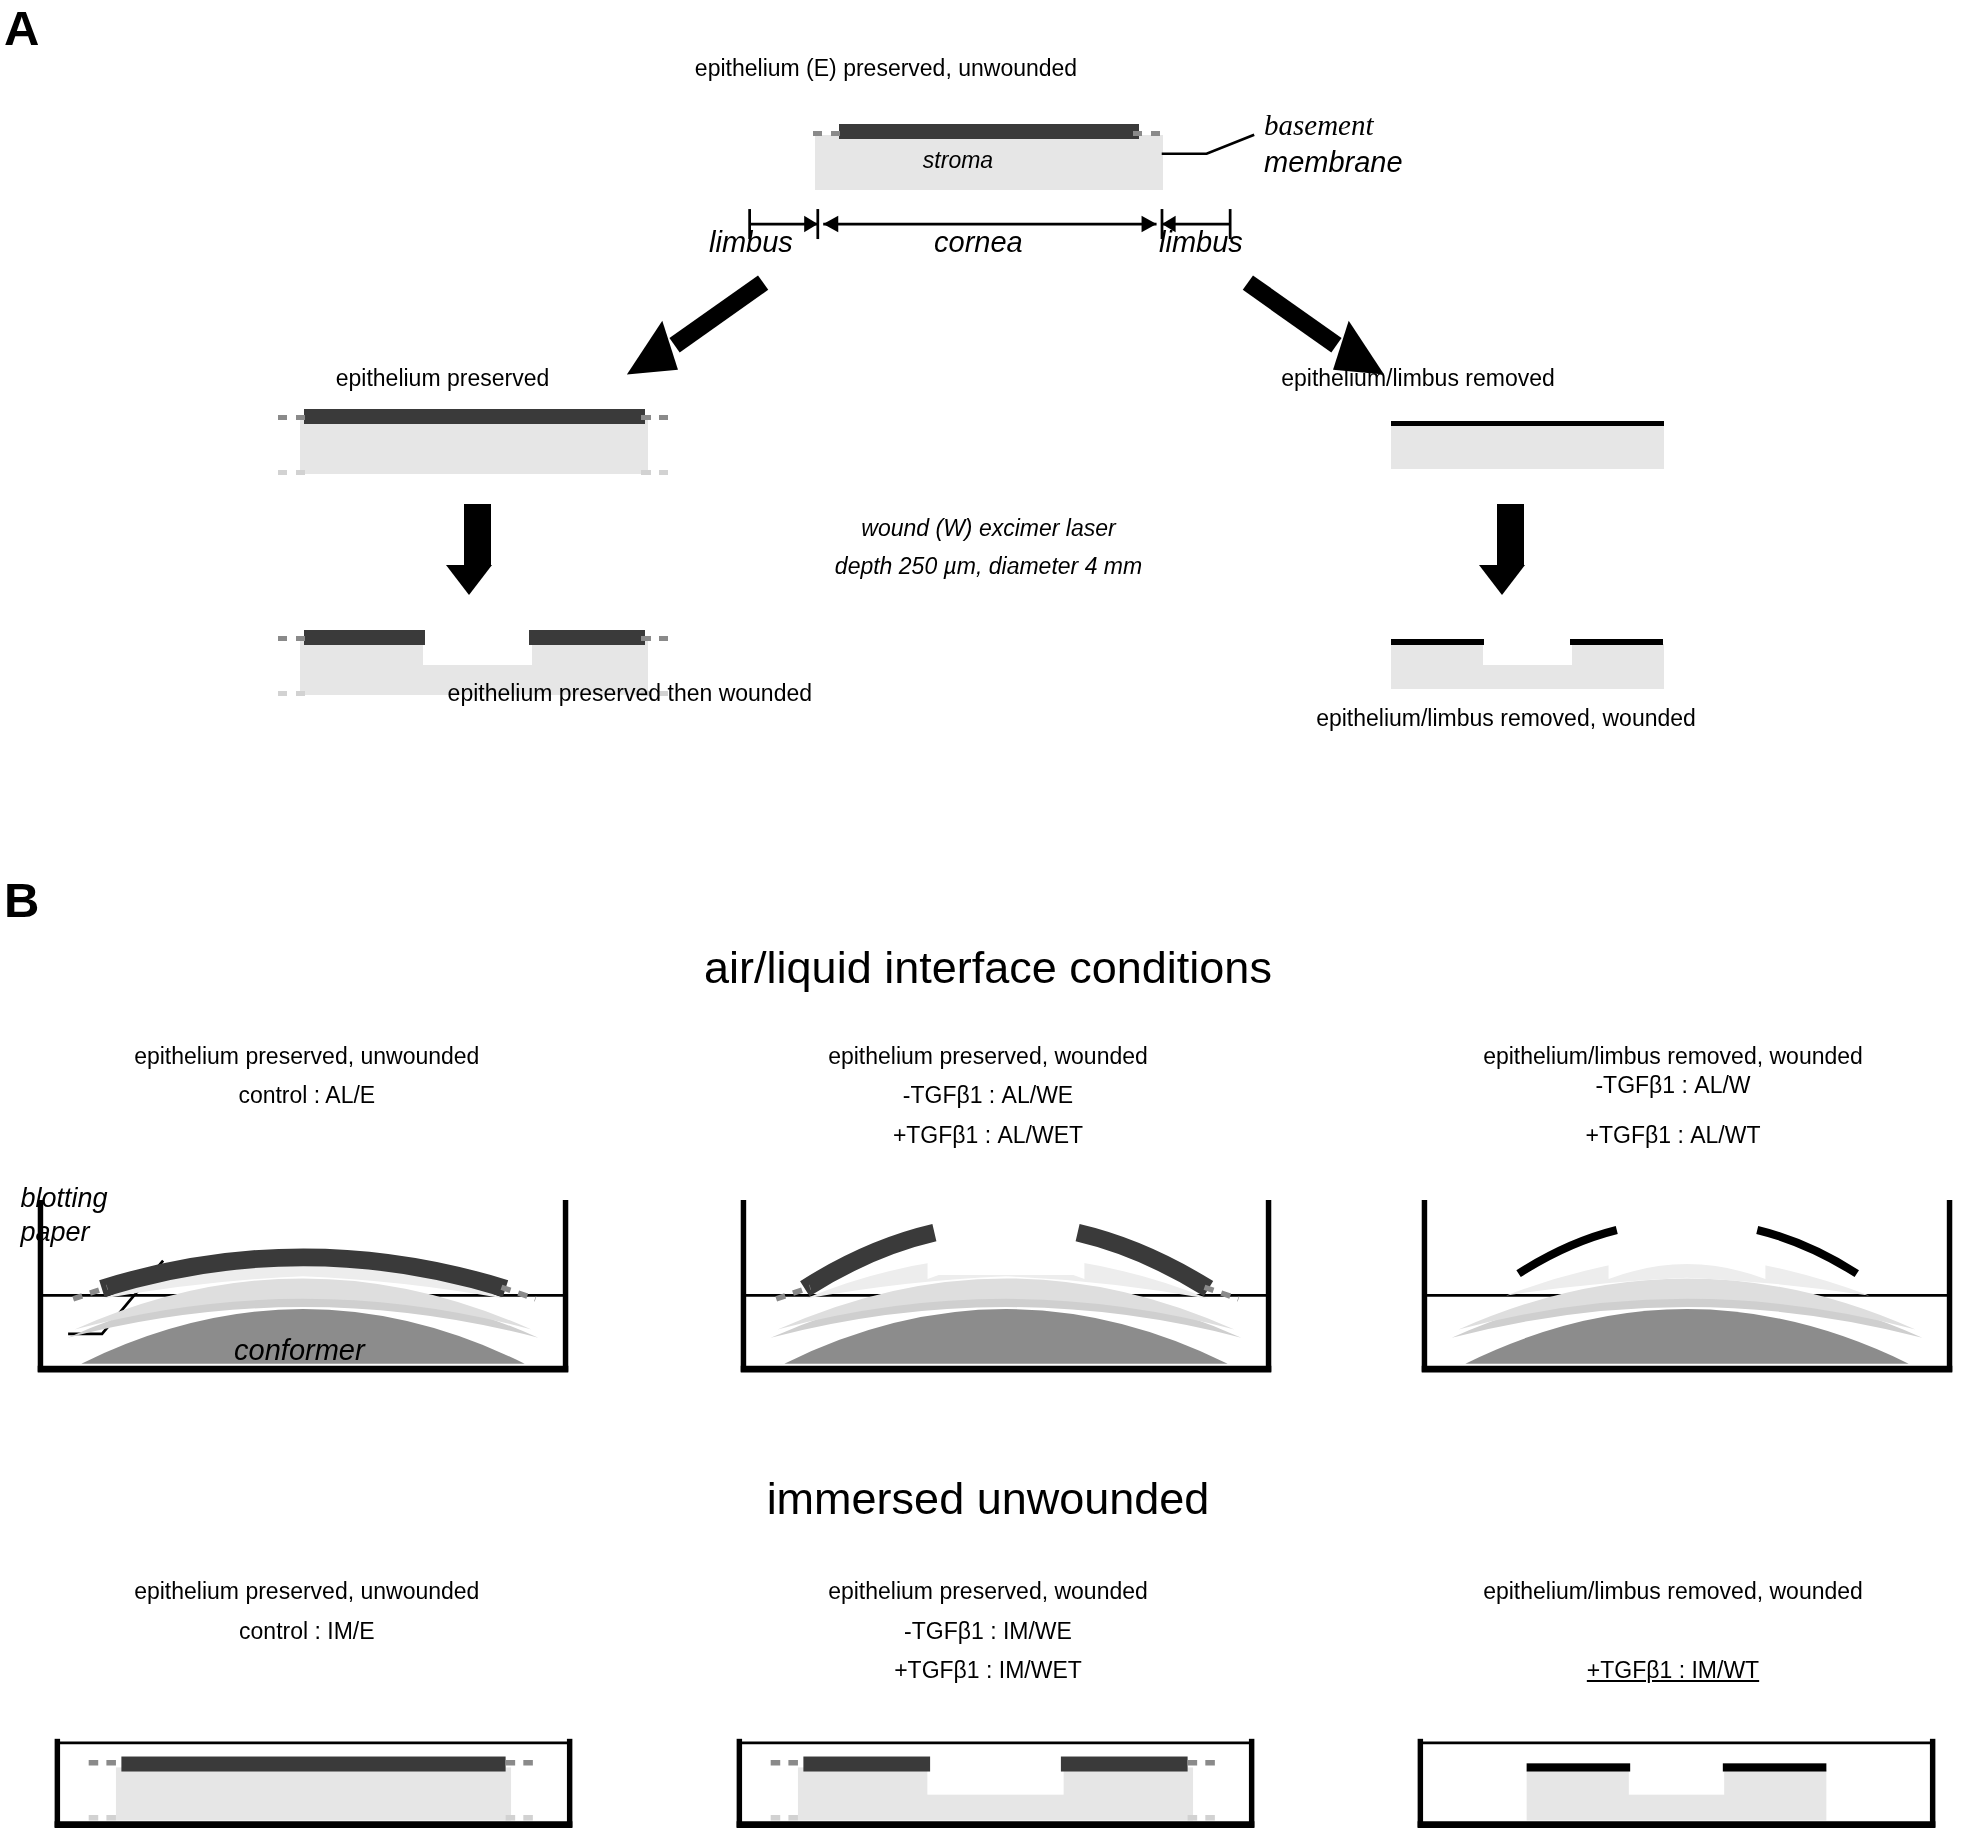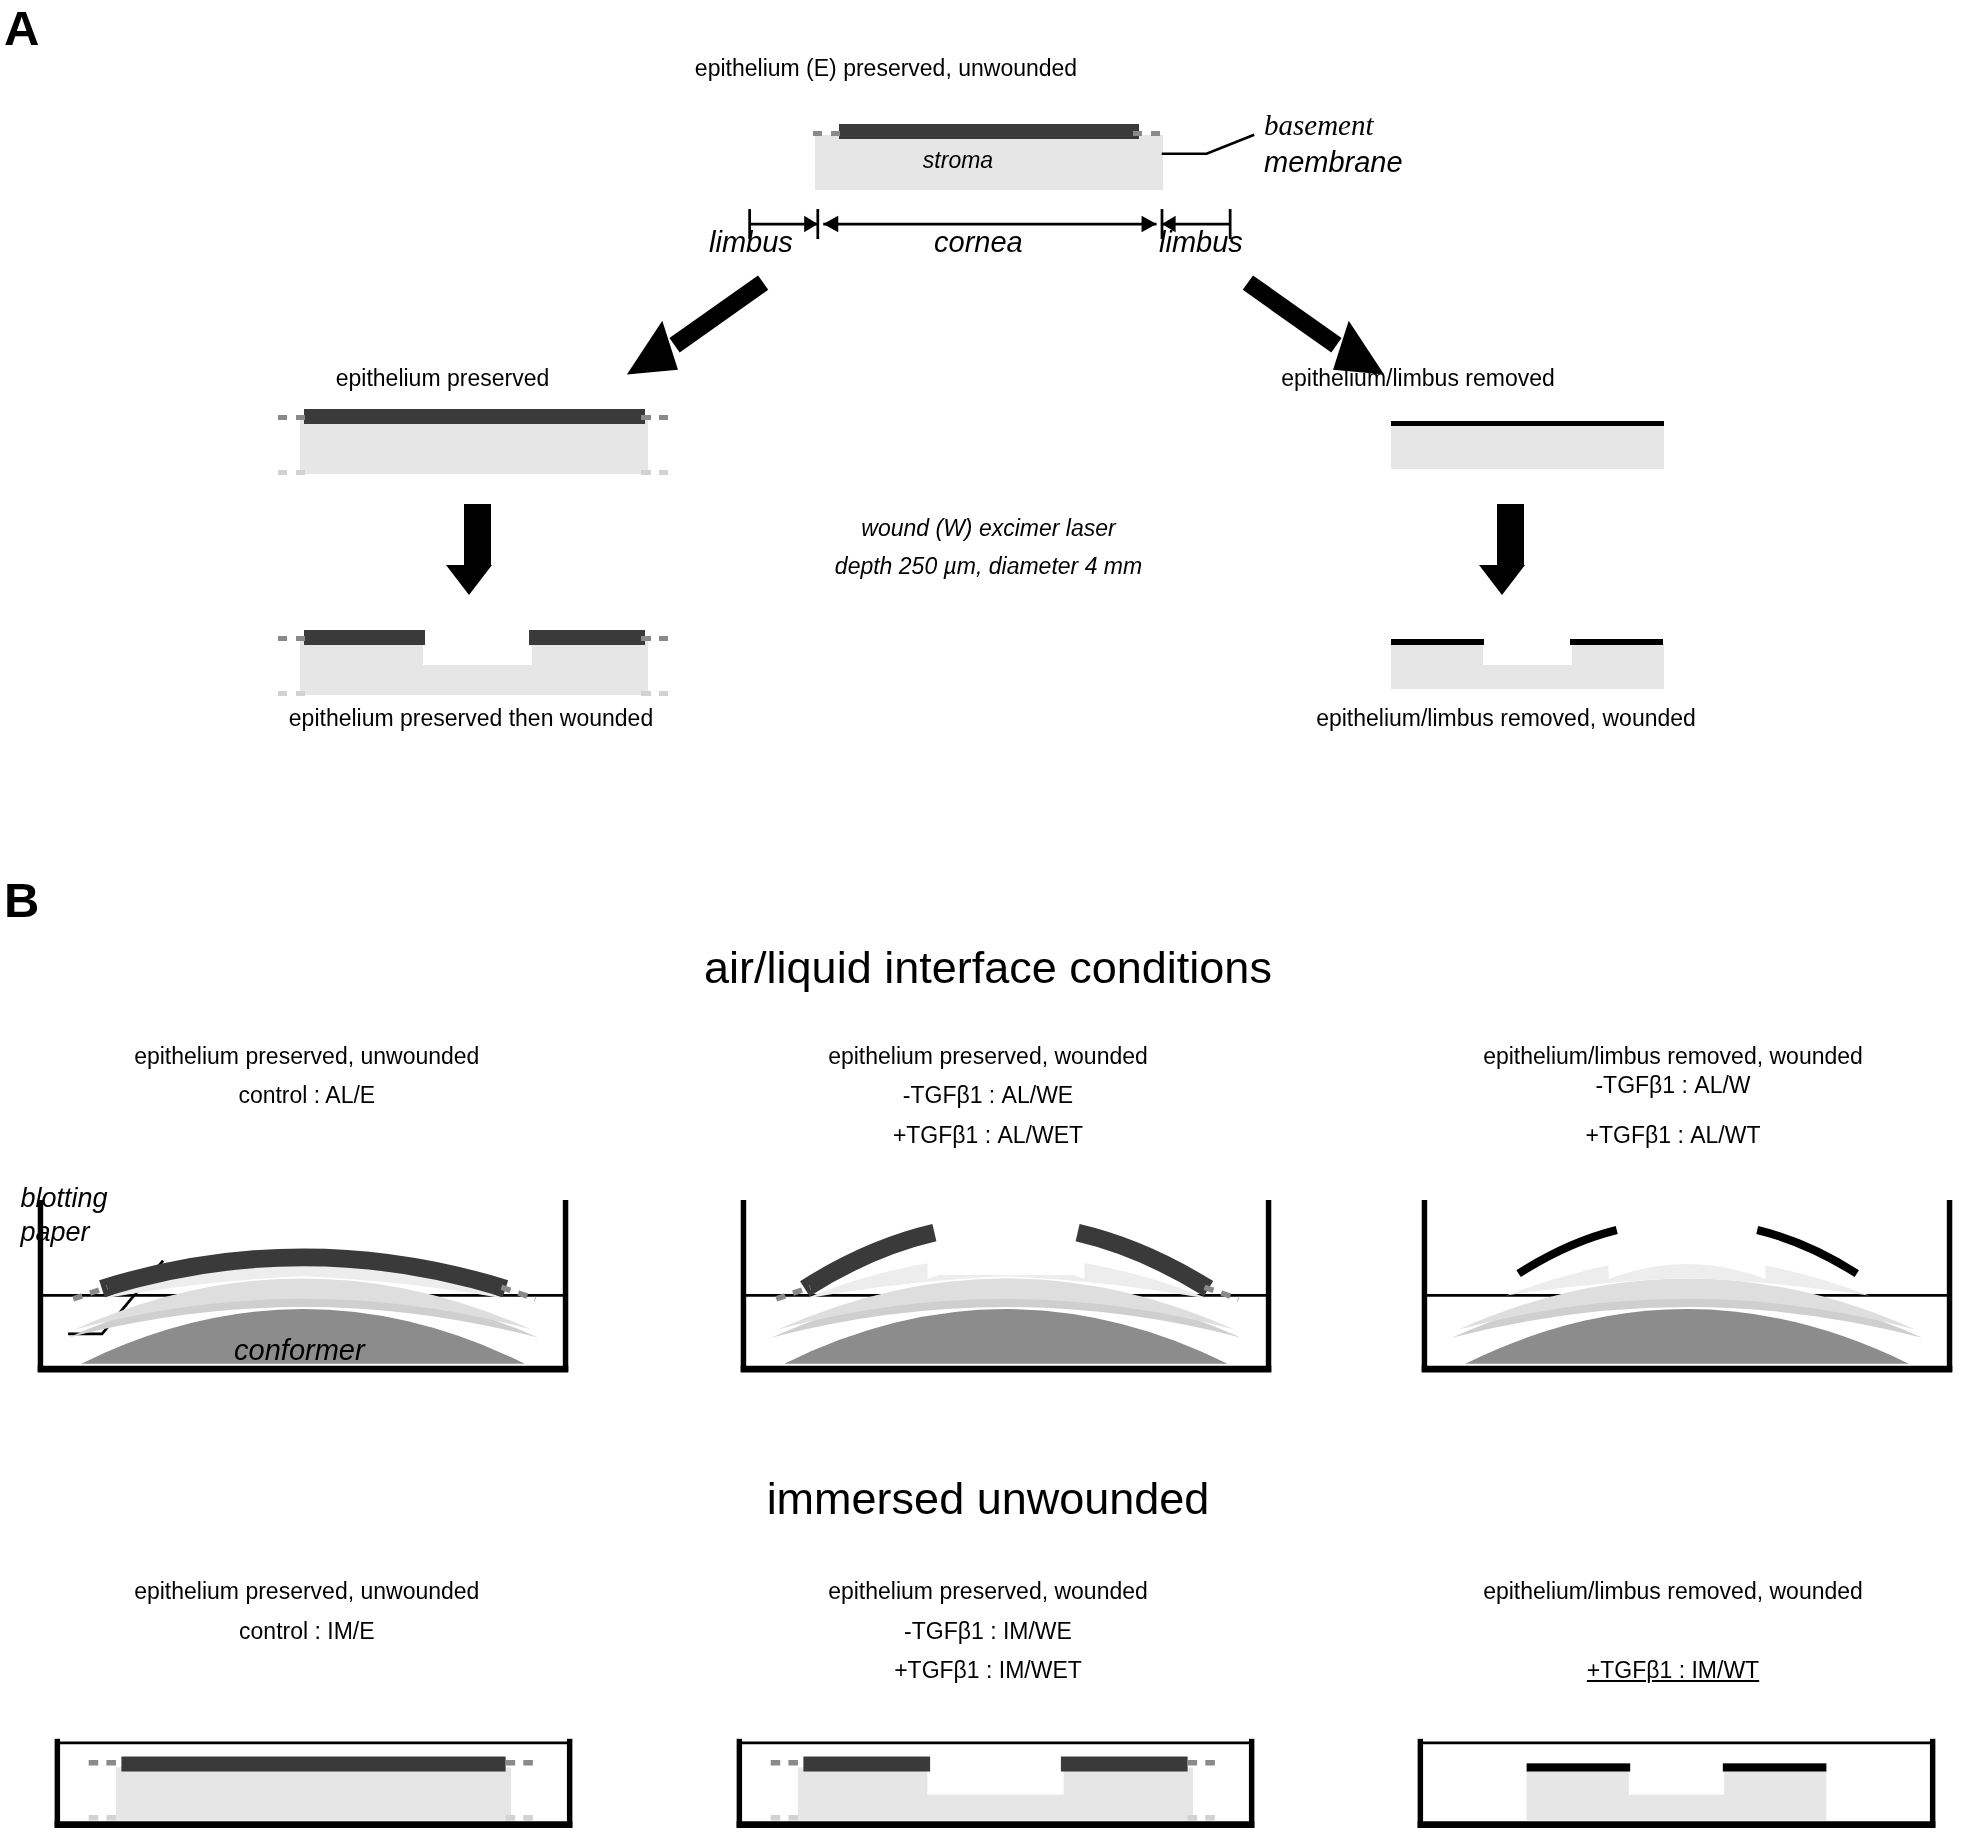--- a/index.html
+++ b/index.html
@@ -120,21 +120,21 @@
   <div class="abs stroma" style="left:41px; top:20.4px; width:348px; height:55px;"></div>
 
   <div class="abs" style="left:164px; top:17.7px; width:109px; height:27px; background:#ffffff;"></div>
   <div class="abs epi-dark" style="left:45px; top:9.5px; width:121px; height:15px;"></div>
   <div class="abs epi-dark" style="left:270px; top:9.5px; width:116px; height:15px;"></div>
   <div class="abs bm-dash" style="left:19px; top:16.4px; width:30px; height:4.8px;"></div>
   <div class="abs bm-dash" style="left:382px; top:16.4px; width:31px; height:4.8px;"></div>
   <div class="abs bm-dash-light" style="left:19px; top:71px; width:30px; height:4.8px;"></div>
   <div class="abs bm-dash-light" style="left:382px; top:71px; width:31px; height:4.8px;"></div>
 </div>
-<div class="abs txt" style="left:130px; top:705px; width:682px;">epithelium preserved then wounded</div>
+<div class="abs txt" style="left:130px; top:680px; width:682px;text-align:right;">epithelium preserved then wounded</div>
 
 <div class="abs" style="left:1336px; top:624px; width:354px; height:82px;">
   <div class="abs stroma" style="left:55px; top:20.4px; width:273px; height:45px;"></div>
   <div class="abs" style="left:147px; top:17.7px; width:89px; height:23px; background:#ffffff;"></div>
   <div class="abs thinline" style="left:55px; top:15px; width:93px; height:5.5px;"></div>
   <div class="abs thinline" style="left:234px; top:15px; width:93px; height:5.5px;"></div>
 </div>
 <div class="abs txt" style="left:1104px; top:705px; width:804px;">epithelium/limbus removed,  wounded</div>
 
 <div class="abs panel-letter" style="left:4.1px; top:872px;">B</div>

